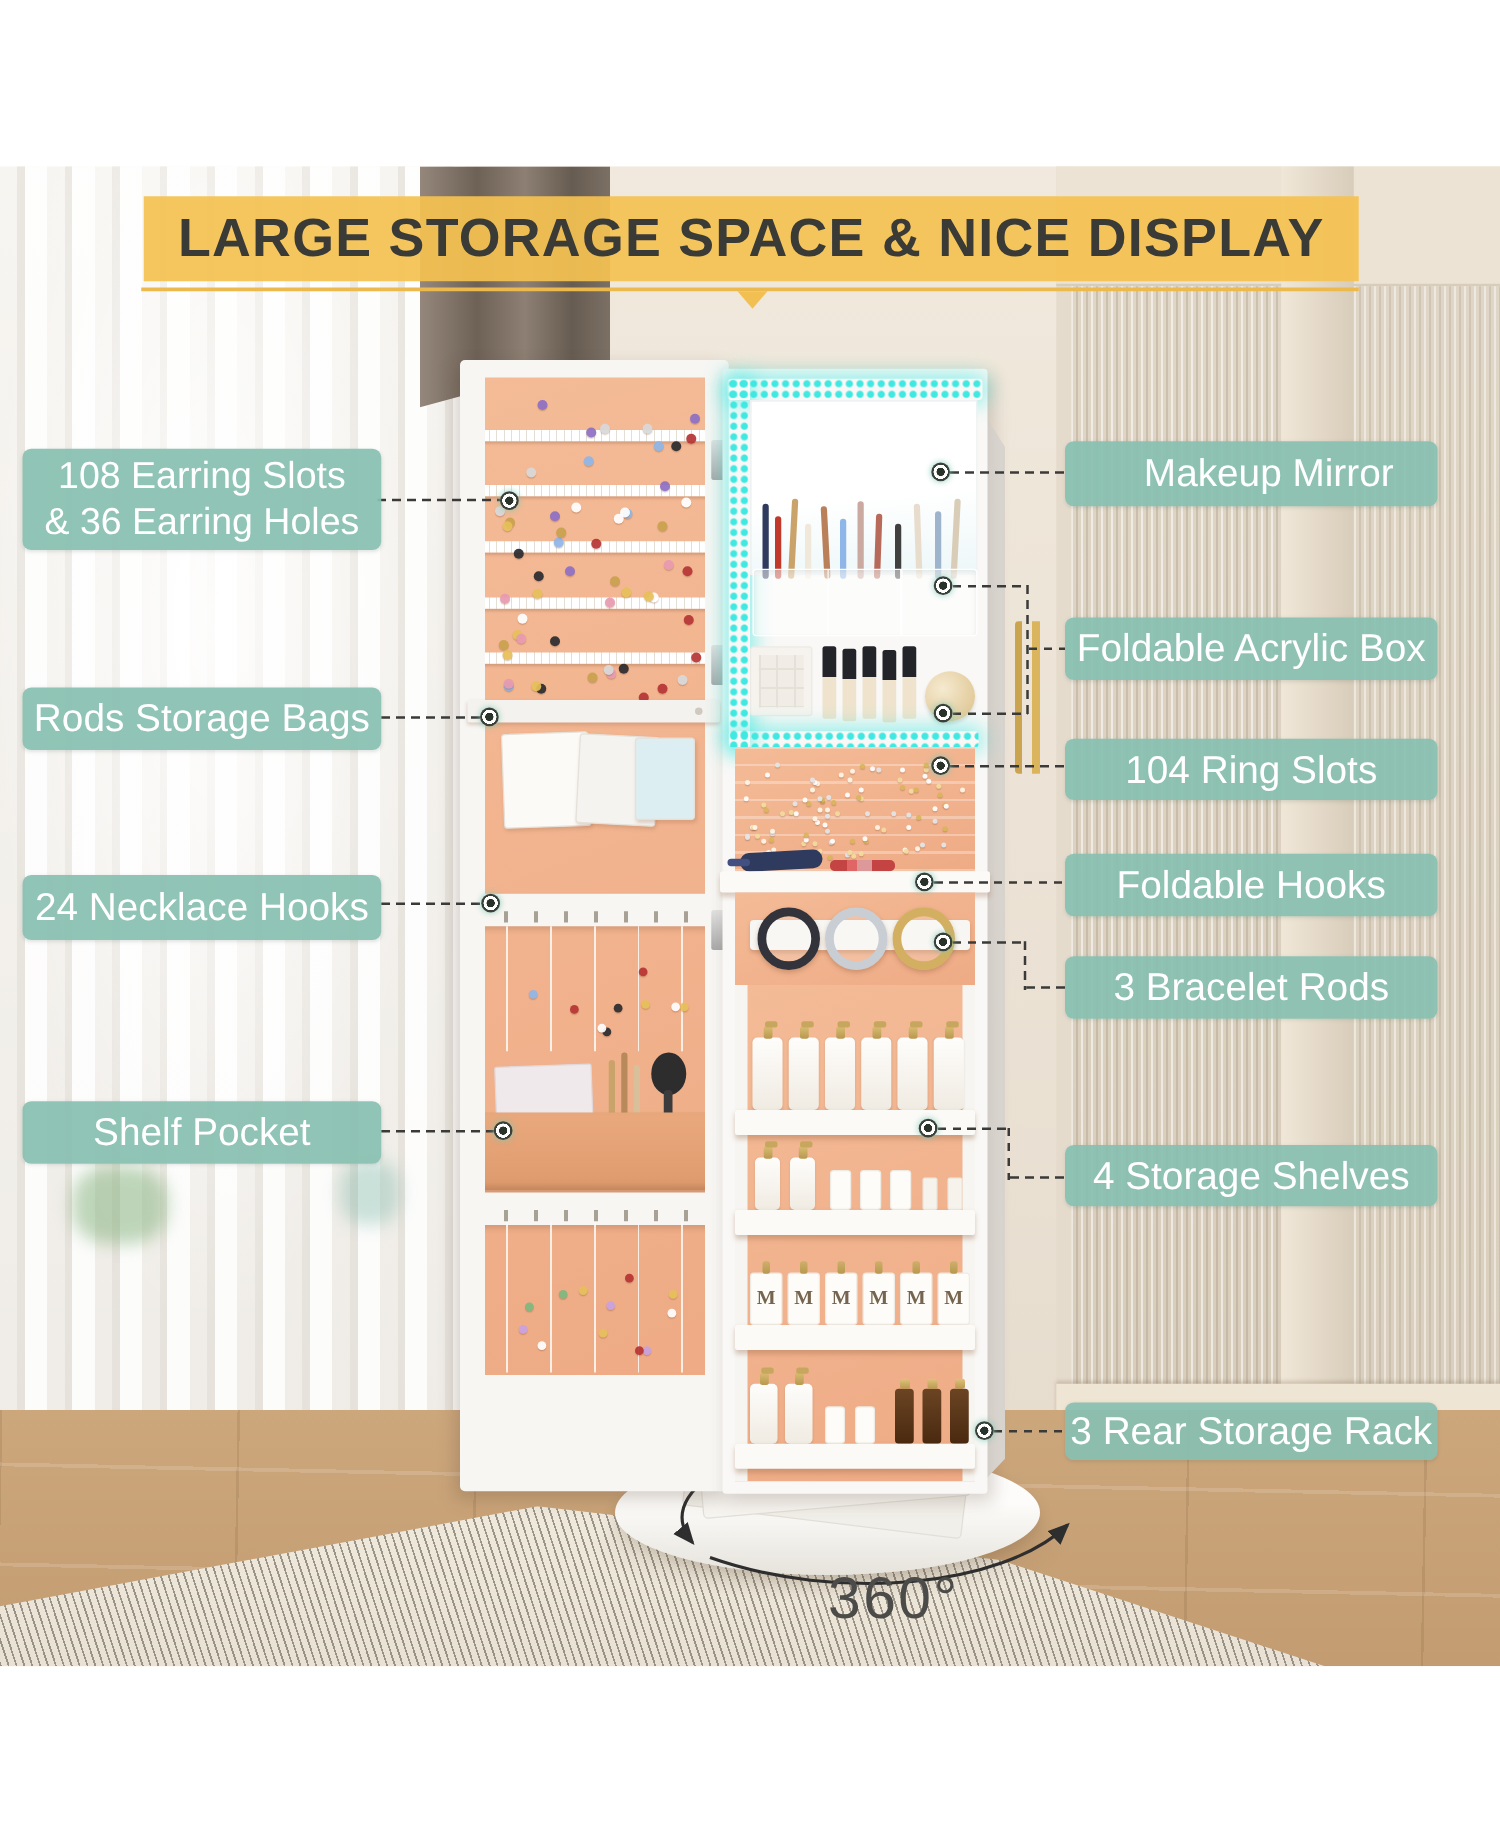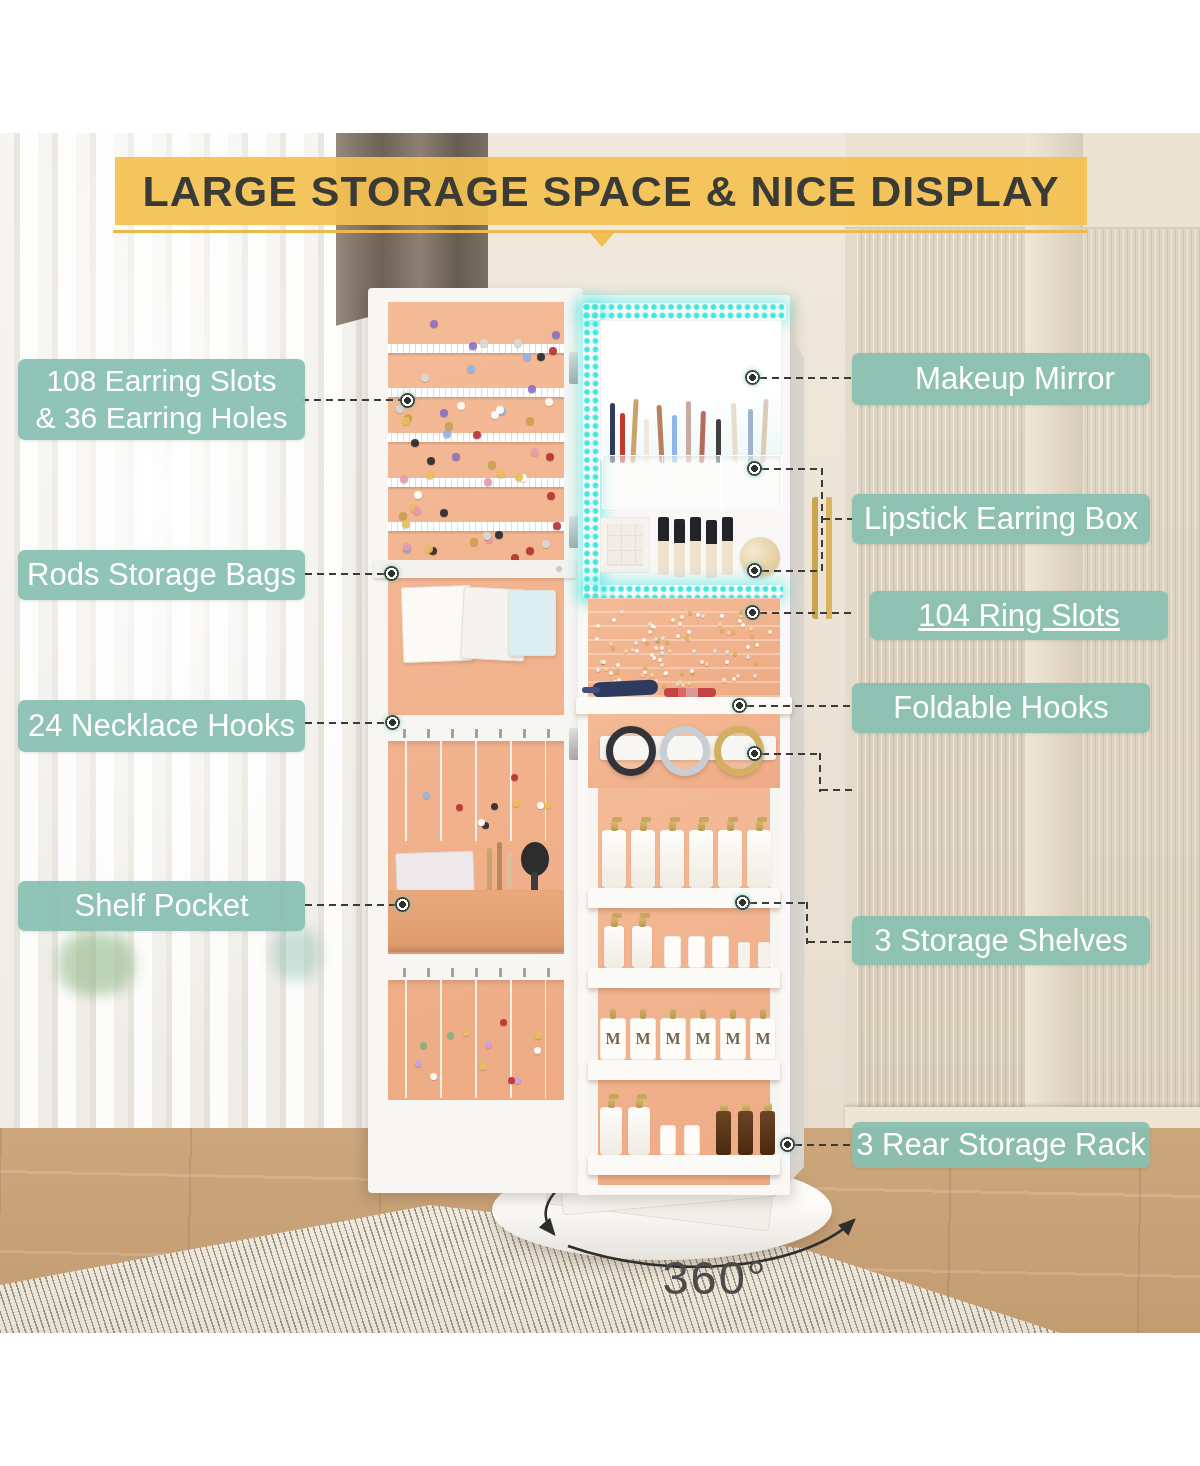--- a/index.html
+++ b/index.html
@@ -540,21 +540,22 @@
   <div class="cdot" style="left:735px;top:895px;"></div>
   <div class="dh" style="left:795px;top:1144px;width:57px;"></div>
   <div class="cdot" style="left:780px;top:1137px;"></div>
 
   <div class="callout" style="left:18px;top:359px;width:287px;height:81px;font-size:30px;">108 Earring Slots
 &amp; 36 Earring Holes</div>
   <div class="callout" style="left:18px;top:550px;width:287px;height:50px;">Rods Storage Bags</div>
   <div class="callout" style="left:18px;top:700px;width:287px;height:52px;">24 Necklace Hooks</div>
   <div class="callout" style="left:18px;top:881px;width:287px;height:50px;">Shelf Pocket</div>
   <div class="callout" style="left:852px;top:353px;width:298px;height:52px;padding-left:28px;">Makeup Mirror</div>
-  <div class="callout" style="left:852px;top:494px;width:298px;height:50px;">Lipstick Earring Box</div>
-  <div class="callout" style="left:870px;top:591px;width:298px;height:49px;text-decoration:underline;">104 Ring Slots</div>
+  <div class="callout" style="left:852px;top:494px;width:298px;height:50px;">Foldable Acrylic Box</div>
+  <div class="callout" style="left:852px;top:591px;width:298px;height:49px;">104 Ring Slots</div>
   <div class="callout" style="left:852px;top:683px;width:298px;height:50px;">Foldable Hooks</div>
-  <div class="callout" style="left:852px;top:916px;width:298px;height:49px;">3 Storage Shelves</div>
+  <div class="callout" style="left:852px;top:765px;width:298px;height:50px;">3 Bracelet Rods</div>
+  <div class="callout" style="left:852px;top:916px;width:298px;height:49px;">4 Storage Shelves</div>
   <div class="callout" style="left:852px;top:1122px;width:298px;height:46px;">3 Rear Storage Rack</div>
 
   <div class="band" style="top:0;height:133px;z-index:50;"></div>
   <div class="band" style="top:1333px;height:133px;z-index:50;"></div>
 </div>
 
 </body></html>

